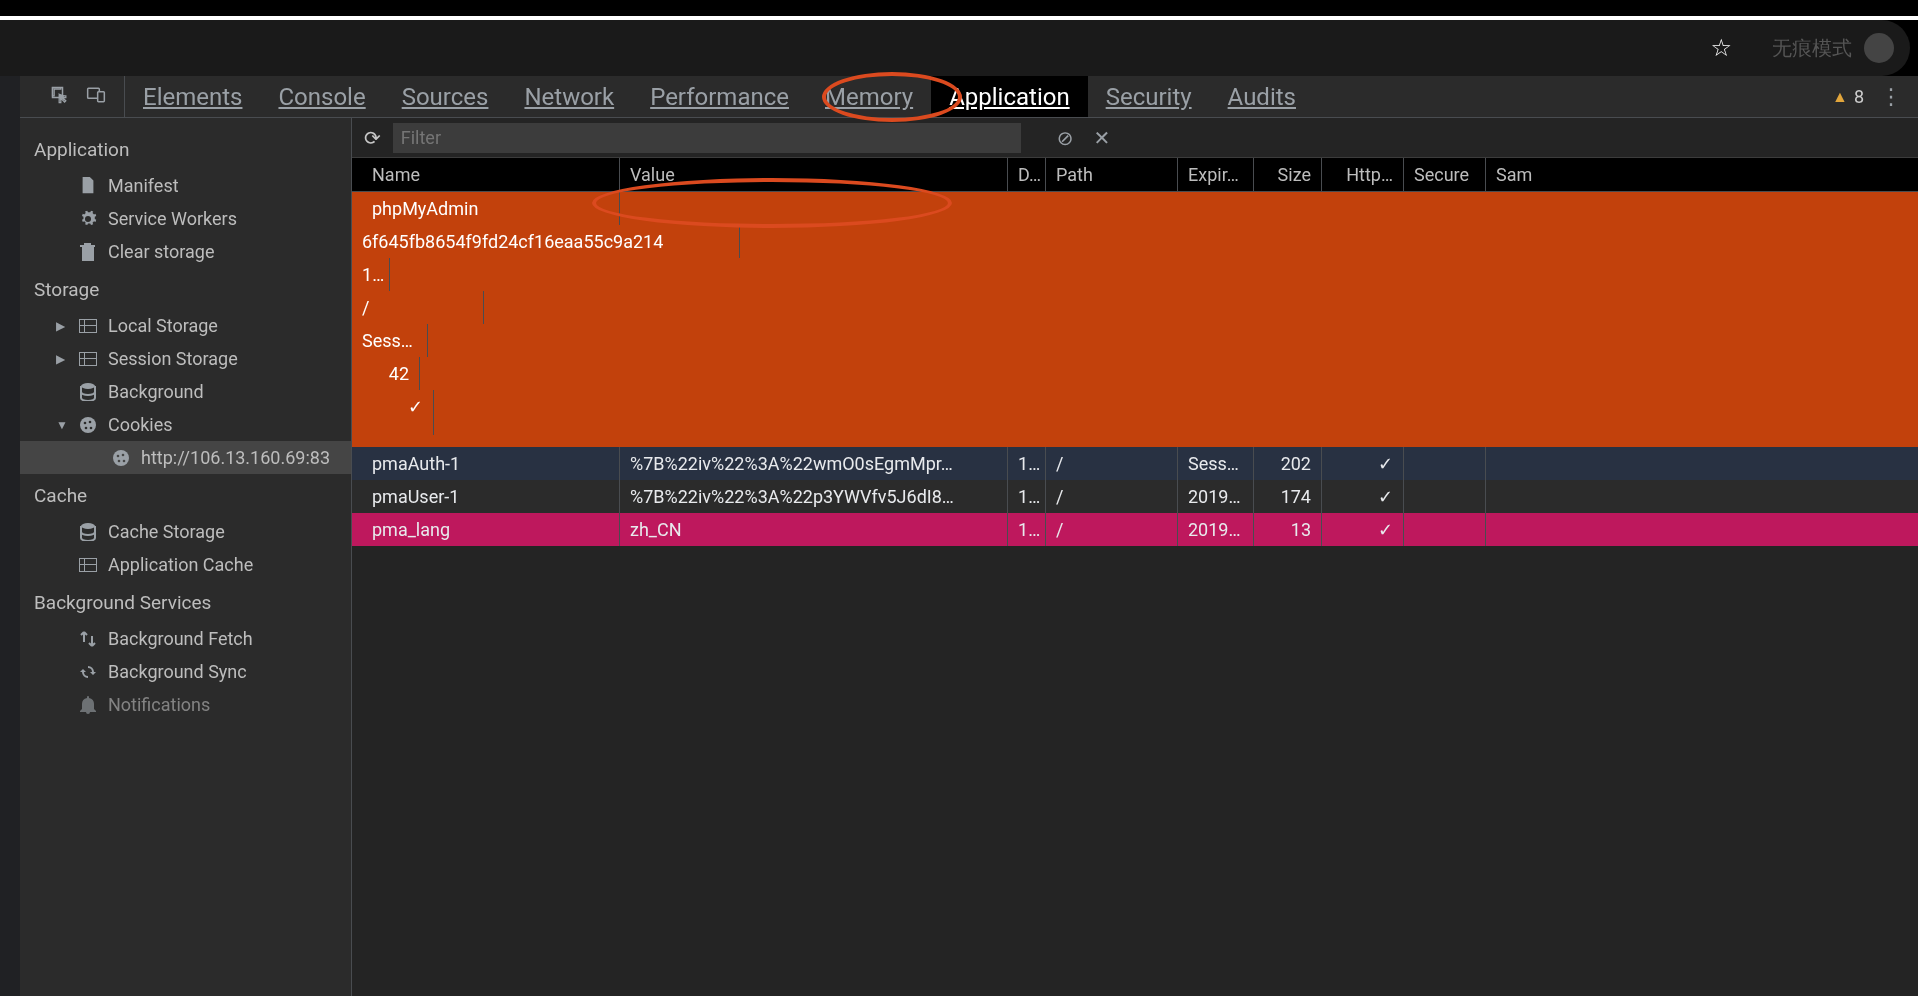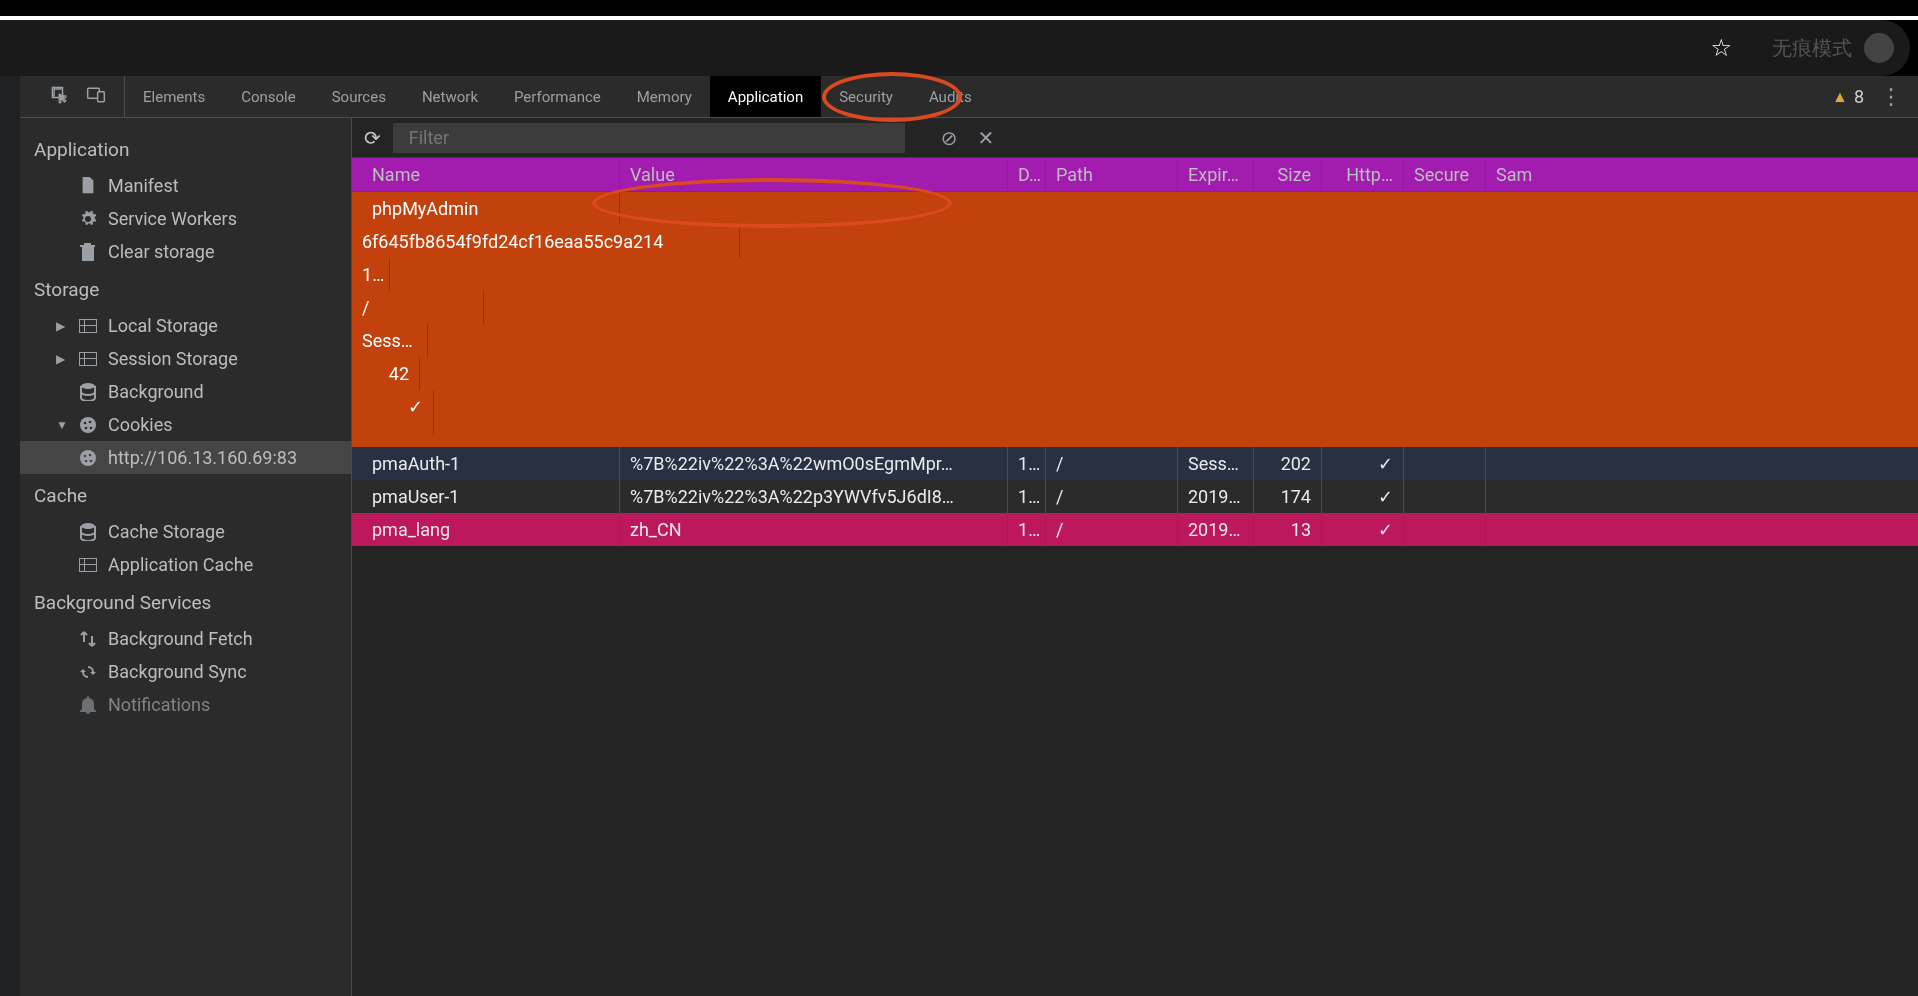--- a/index.html
+++ b/index.html
@@ -19,57 +19,57 @@
 .incognito-circle { width: 30px; height: 30px; background: #444; border-radius: 50%; }
 
 
 .devtools { display: flex; flex-direction: column; height: calc(100% - 76px); background: #242424; margin-left: 20px; }
 
 
 .tab-bar { height: 42px; background: #2b2b2b; display: flex; align-items: center; border-bottom: 1px solid #494c50; padding-left: 12px; }
 .tab-icons { display: flex; align-items: center; gap: 16px; padding: 0 18px; border-right: 1px solid #494c50; height: 100%; }
 .inspect-icon svg, .device-icon svg { fill: #9aa0a6; }
 .tabs { display: flex; height: 100%; }
-.tab { padding: 6px 18px; display: flex; align-items: center; font-size: 15px; color: #9aa0a6; cursor: pointer; height: 100%; position: relative; }
+.tab { padding: 6px 18px; display: flex; align-items: center; font-size: 24px; color: #9aa0a6; cursor: pointer; height: 100%; position: relative; text-decoration: underline; }
 .tab.active { color: #fff; background: #000; }
 .tab-right { margin-left: auto; display: flex; align-items: center; padding-right: 16px; gap: 16px; }
 .warn-badge { display: flex; align-items: center; gap: 6px; color: #ccc; font-size: 18px; }
 .warn-triangle { color: #e2a63c; font-size: 16px; }
 .more-icon { color: #9aa0a6; font-size: 22px; cursor: pointer; }
 
 
 .ellipse { position: absolute; border: 4px solid #db4a1f; border-radius: 50%; pointer-events: none; z-index: 100; }
 .ellipse-tab { width: 140px; height: 50px; top: 72px; left: 822px; }
 .ellipse-value { width: 360px; height: 50px; top: 178px; left: 592px; }
 
 
 .devtools-body { display: flex; flex: 1; overflow: hidden; }
 
 
 .sidebar { width: 332px; background: #2b2b2b; border-right: 1px solid #494c50; overflow-y: auto; padding-top: 10px; }
 .section-title { font-size: 19px; color: #bdbdbd; padding: 10px 14px 8px; }
 .tree-item { display: flex; align-items: center; padding: 6px 14px 6px 36px; font-size: 18px; color: #bdbdbd; cursor: pointer; gap: 10px; }
-.tree-item.indent2 { padding-left: 58px; }
+.tree-item.indent2 { padding-left: 91px; }
 .tree-item.selected { background: #454545; }
 .tree-arrow { width: 12px; display: inline-block; color: #9aa0a6; font-size: 12px; }
 .tree-icon { width: 20px; display: inline-flex; justify-content: center; }
 .tree-icon svg { fill: #9aa0a6; }
 
 
 .content { flex: 1; display: flex; flex-direction: column; background: #242424; }
 .toolbar { height: 40px; display: flex; align-items: center; padding: 0 12px; gap: 12px; border-bottom: 1px solid #3c3c3c; }
 .refresh-icon { color: #c7c7c7; font-size: 20px; cursor: pointer; }
-.filter-input { background: #3c3c3c; border: none; color: #bdbdbd; font-size: 18px; padding: 6px 16px; width: 512px; height: 30px; outline: none; }
+.filter-input { background: #3c3c3c; border: none; color: #bdbdbd; font-size: 18px; padding: 6px 8px; width: 628px; height: 30px; outline: none; }
 .clear-icons { display: flex; gap: 20px; margin-left: 24px; }
 .clear-icons span { color: #9aa0a6; font-size: 20px; cursor: pointer; }
 
 
 .table { flex: 1; overflow: auto; }
 .thead, .trow { display: flex; font-size: 18px; }
-.thead { background: #a21caf; border-bottom: 1px solid #494c50; }
+.thead { background: #000000; border-bottom: 1px solid #494c50; }
 .th, .td { padding: 6px 10px; border-right: 1px solid #494c50; overflow: hidden; text-overflow: ellipsis; white-space: nowrap; }
 .th { color: #bdbdbd; font-weight: normal; }
 .col-name { width: 268px; padding-left: 20px; }
 .col-value { width: 388px; }
 .col-domain { width: 38px; }
 .col-path { width: 132px; }
 .col-expires { width: 76px; }
 .col-size { width: 68px; text-align: right; }
 .col-http { width: 82px; text-align: right; }
 .col-secure { width: 82px; }

